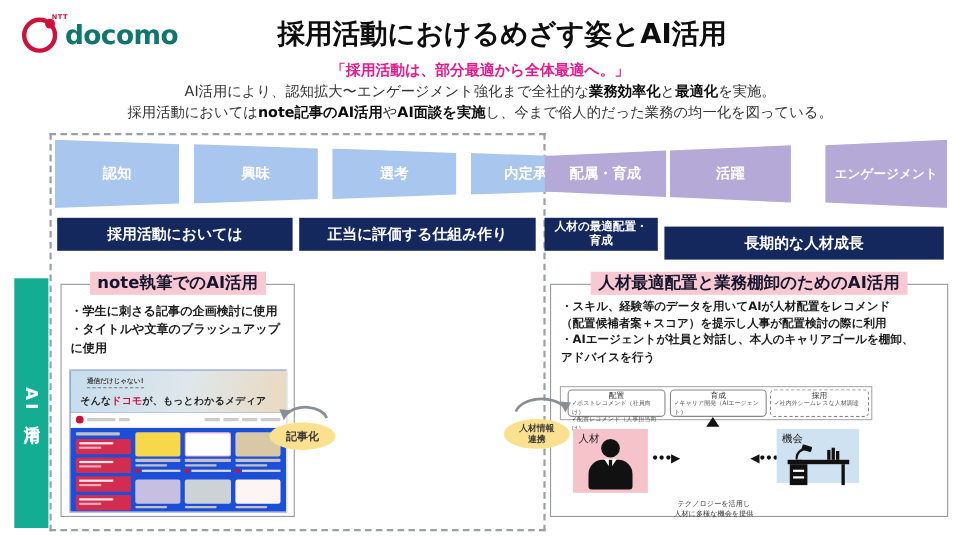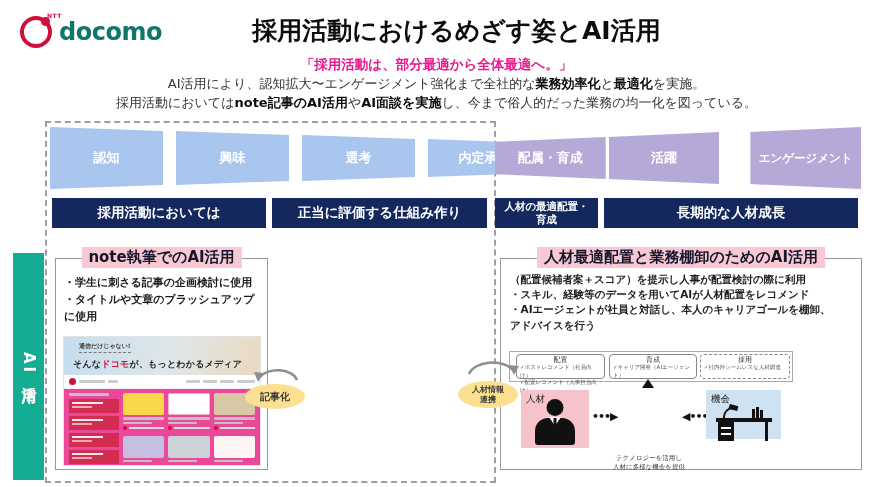--- a/index.html
+++ b/index.html
@@ -40,35 +40,35 @@
   .fr0{clip-path:polygon(0 24%,100% 16%,100% 84%,0 76%);}
   .fr1{clip-path:polygon(0 16%,100% 8%,100% 92%,0 84%);}
   .fr2{clip-path:polygon(0 8%,100% 0%,100% 100%,0 92%);font-size:11.5px;margin-left:28px;}
 
   
   .goal{position:absolute;top:198px;height:30px;background:#14285e;color:#fff;font-weight:700;
         display:flex;align-items:center;justify-content:center;font-size:13.5px;z-index:2;text-align:center;}
   #goal1{left:52px;width:214px;}
   #goal2{left:272px;width:215px;}
   #goal3{left:495px;width:103px;font-size:10.5px;line-height:1.2;white-space:pre-line;}
-  #goal4{left:604px;width:254px;}
+  #goal4{left:604px;width:254px;margin-top:8px;}
 
   
   .card{position:absolute;top:258px;height:212px;background:#fff;border:1.5px solid #999;z-index:3;box-sizing:border-box;}
   #card1{left:55px;width:213px;}
   #card2{left:277px;width:209px;}
   #card3{left:500px;width:362px;}
   .card-title{position:absolute;top:-12px;left:50%;transform:translateX(-50%);background:#f8c9d2;
               padding:1px 7px;font-weight:700;font-size:15px;color:#15152e;white-space:nowrap;}
   .card-bullets{margin:15px 8px 0;font-size:11px;font-weight:700;color:#1c1c1c;line-height:1.55;}
   #card3 .card-bullets{font-size:10.5px;line-height:1.45;margin:13px 9px 0;}
 
   
   .thumb{position:absolute;left:7px;top:77px;width:196px;height:128px;border:1px solid #e2e2e2;
-         overflow:hidden;background:#ec4899;}
+         overflow:hidden;background:#1d4ed8;}
   .thumb-hero{height:38px;background:linear-gradient(100deg,#c5ddee 0%,#dfe7ea 55%,#ead9bf 100%);position:relative;}
   .thumb-badge{position:absolute;left:15px;top:5px;font-size:6px;font-weight:700;color:#3a3a3a;
                border-bottom:1px dashed #777;padding-bottom:1px;}
   .thumb-headline{position:absolute;left:9px;bottom:4px;font-size:9px;font-weight:700;color:#222;letter-spacing:.2px;}
   .thumb-headline .red{color:#d0103a;}
   .thumb-nav{height:13px;background:#fff;border-bottom:1px solid #eee;display:flex;align-items:center;gap:3px;padding:0 5px;}
   .tn-logo{width:7px;height:7px;border-radius:50%;background:#d0103a;flex:none;}
   .tn-line{height:3px;background:#ccc;border-radius:1px;flex:none;}
   .thumb-body{display:flex;gap:4px;padding:4px 5px;}
   .thumb-left{width:50px;display:flex;flex-direction:column;gap:3px;flex:none;}
@@ -273,22 +273,22 @@
             </div>
         </div>
       </div>
     </div>
   </div>
 
 
   <div class="card" id="card3">
     <div class="card-title">人材最適配置と業務棚卸のためのAI活用</div>
     <div class="card-bullets">
+      <div>・スキル、経験等のデータを用いてAIが人材配置をレコメンド</div>
       <div>（配置候補者案＋スコア）を提示し人事が配置検討の際に利用</div>
-      <div>・スキル、経験等のデータを用いてAIが人材配置をレコメンド</div>
       <div>・AIエージェントが社員と対話し、本人のキャリアゴールを棚卸、</div>
       <div>アドバイスを行う</div>
     </div>
 
     <div class="dg-outer">
       <div class="dg-box" id="dgb1">
         <h5>配置</h5>
         <p>✓ポストレコメンド（社員向け）</p>
         <p>✓配置レコメンド（人事担当向け）</p>
       </div>

